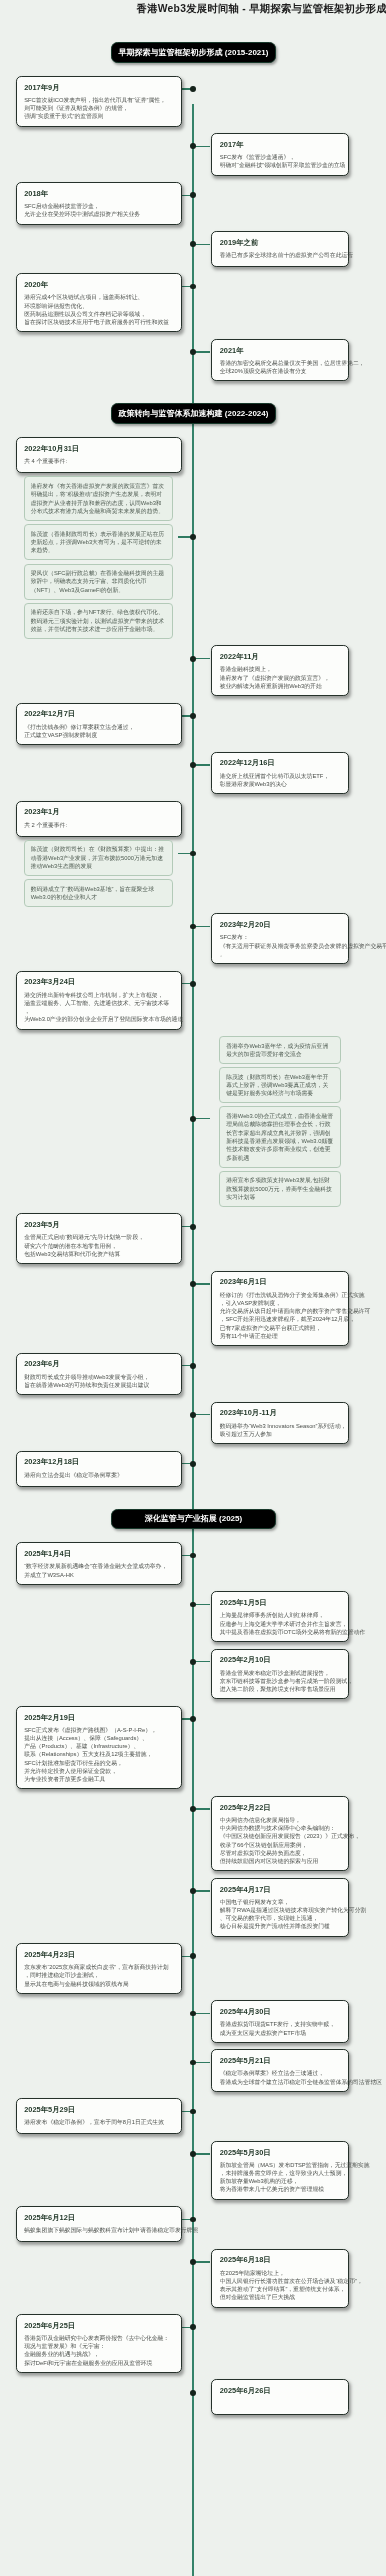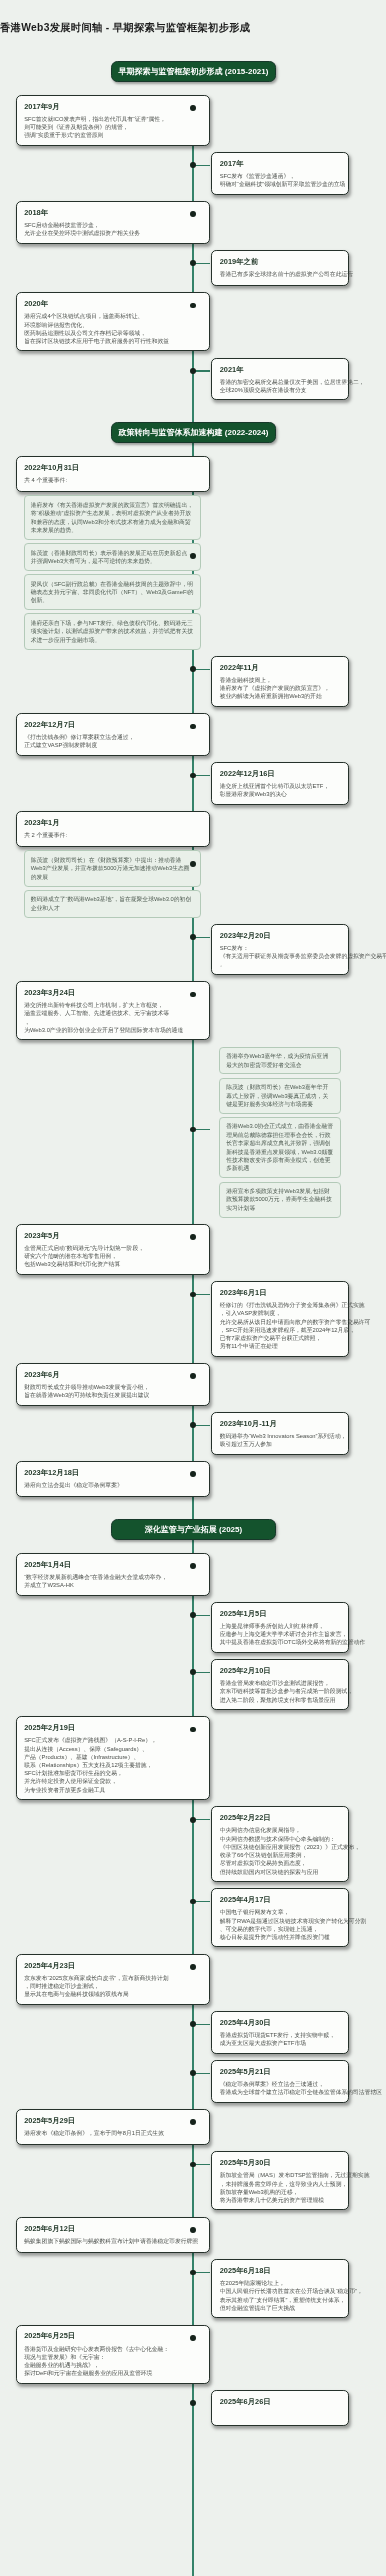--- a/index.html
+++ b/index.html
@@ -3,39 +3,39 @@
 <meta charset="utf-8">
 <style>
   html,body{margin:0;padding:0;}
   body{
     width:387px;height:2576px;overflow:hidden;position:relative;
     background:#edf1ed;
     font-family:"Liberation Sans","DejaVu Sans",sans-serif;
     -webkit-font-smoothing:antialiased;
   }
   .page-title{
-    padding-top:21px;text-align:left;font-size:10.3px;font-weight:bold;
+    padding-top:2px;text-align:right;font-size:10.3px;font-weight:bold;
     color:#1c1c1c;letter-spacing:0.3px;margin:0 0 26px 0;
   }
   .timeline{position:relative;width:387px;}
   .timeline-line{
     position:absolute;left:192px;top:62px;bottom:-2553px;
     width:1.9px;background:#35836a;z-index:0;
   }
   .section-pill{
     position:relative;z-index:3;
     width:157px;margin:22px auto 13px auto;
-    background:#14532d;border:1.3px solid #17382a;border-radius:6.4px;
+    background:#000000;border:1.3px solid #17382a;border-radius:6.4px;
     color:#ffffff;font-size:8px;font-weight:bold;text-align:center;
     padding:3.9px 2.6px;box-shadow:1.3px 1.9px 2.6px rgba(0,0,0,.35);
   }
   .section-pill:first-child{margin-top:0;}
   .event{position:relative;z-index:2;margin-bottom:6.4px;min-height:26px;}
   .col{position:relative;}
-  .event.left  .col{margin-left:15.5px;width:194px;}
+  .event.left  .col{margin-left:15.5px;width:166px;}
   .event.right .col{margin-left:211px;width:138px;}
   .card{
     box-sizing:border-box;position:relative;z-index:2;
     background:#fcfdfb;border:1px solid #25312a;border-radius:5.2px;
     padding:5.8px 6.4px 5.2px 7.7px;min-height:36px;
     box-shadow:1.9px 2.6px 3.2px rgba(0,0,0,.35);
   }
   .date{
     font-size:7.4px;font-weight:bold;color:#1f3526;margin:0 0 3.2px 0;
     white-space:nowrap;

